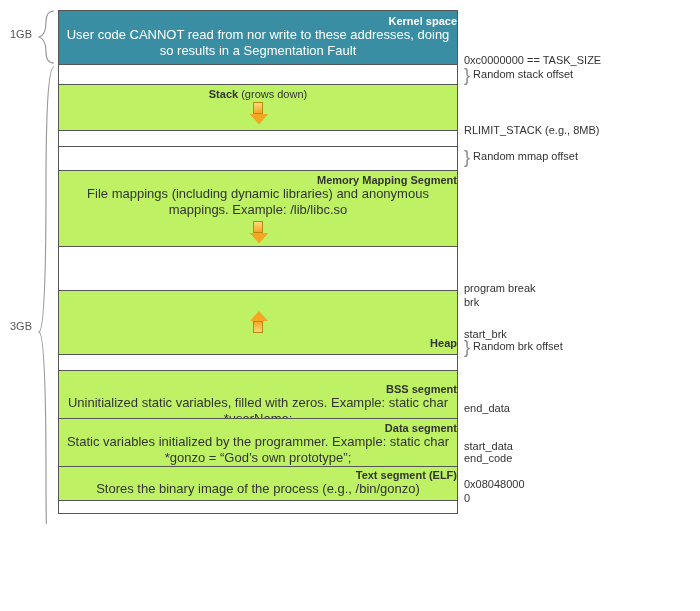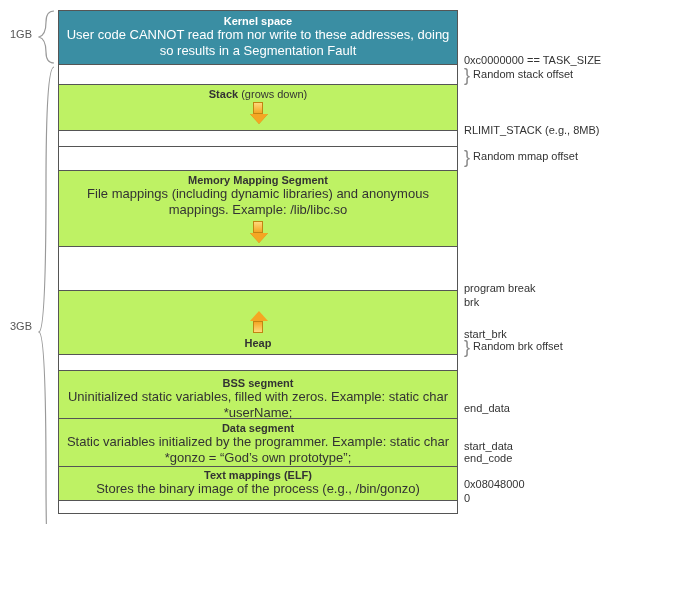--- a/index.html
+++ b/index.html
@@ -40,20 +40,21 @@
     border-bottom: none;
     text-align: center;
     box-sizing: border-box;
     overflow: hidden;
   }
   .seg:last-child { border-bottom: 1px solid #555; }
   .seg .title {
     font-weight: bold;
     font-size: 11px;
     display: block;
+    text-align: right;
   }
   .seg .desc {
     font-size: 13px;
     display: block;
     line-height: 1.25;
     padding: 0 6px;
   }
   .seg.dark   { background: #3a8ea3; color: #fff; }
   .seg.light  { background: #bef264; }
   .seg.white  { background: #fff; }
@@ -166,32 +167,32 @@
 
     <div class="seg white" style="height:44px"></div>
 
     <div class="seg light" style="height:64px;padding-top:18px">
       <span class="arrow up"></span><br>
       <span class="title" style="margin-top:2px">Heap</span>
     </div>
 
     <div class="seg white" style="height:16px"></div>
 
-    <div class="seg light" style="height:48px;padding-top:6px">
+    <div class="seg light" style="height:48px;padding-top:12px">
       <span class="title">BSS segment</span>
       <span class="desc">Uninitialized static variables, filled with zeros. Example: static char *userName;</span>
     </div>
 
     <div class="seg light" style="height:48px;padding-top:3px">
       <span class="title">Data segment</span>
       <span class="desc">Static variables initialized by the programmer. Example: static char *gonzo = “God’s own prototype”;</span>
     </div>
 
     <div class="seg light" style="height:34px;padding-top:2px">
-      <span class="title">Text mappings (ELF)</span>
+      <span class="title">Text segment (ELF)</span>
       <span class="desc">Stores the binary image of the process (e.g., /bin/gonzo)</span>
     </div>
 
     <div class="seg white" style="height:14px"></div>
 
   </div>
 
   <div class="right-col">
     <span class="rlabel" style="top:44px">0xc0000000 == TASK_SIZE</span>
 

